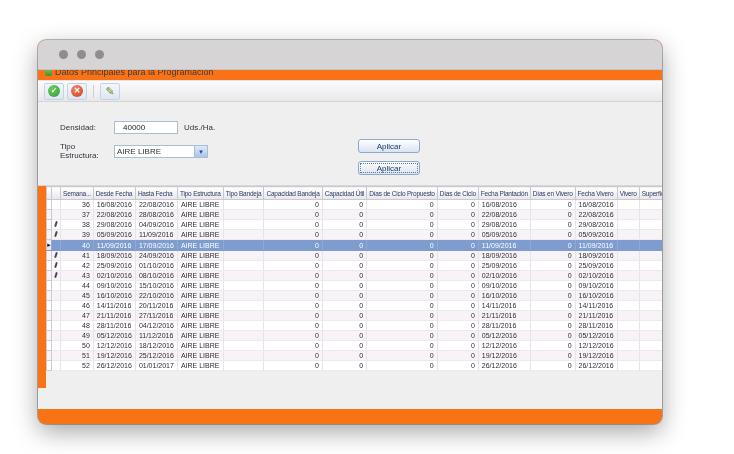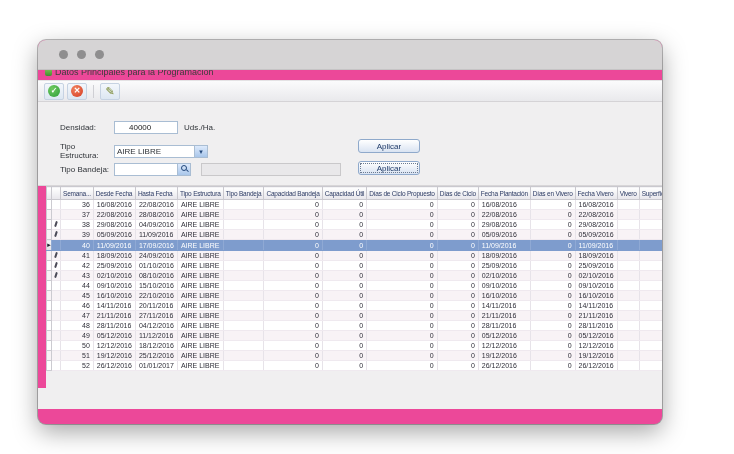--- a/index.html
+++ b/index.html
@@ -2,21 +2,21 @@
 <html><head>
 <meta charset="utf-8">
 <style>
   * { box-sizing: border-box; margin: 0; padding: 0; }
   body {
     width: 734px; height: 454px; background: #ffffff;
     font-family: "Liberation Sans", sans-serif; position: relative; overflow: hidden;
   }
   .window {
     position: absolute; left: 38px; top: 40px; width: 624px; height: 384px;
-    background: #ec4899; border-radius: 8px; overflow: hidden;
+    background: #f97316; border-radius: 8px; overflow: hidden;
     box-shadow: 0 8px 24px rgba(0,0,0,.35), 0 0 0 1px #bdbcbd;
   }
   .titlebar {
     height: 30px; background: #d6d4d5; border-bottom: 1px solid #c5c3c4;
     display: flex; align-items: center; gap: 9px; padding-left: 21px;
   }
   .dot { width: 9px; height: 9px; border-radius: 50%; background: #8f8e8f; }
 
   .form-caption { height: 11px; overflow: hidden; padding-left: 7px; border-bottom: 1px solid #e4e2e4; }
   .caption-inner { display: flex; align-items: center; gap: 3px; font-size: 9px; color: #3c3c3c; margin-top: -3px; }
@@ -36,21 +36,21 @@
   .tb-sep { width: 1px; height: 13px; background: #cfcfd4; margin: 0 3px; }
   .pencil-glyph { font-size: 11px; color: #76862e; line-height: 11px; }
 
   .fields { position: relative; height: 84px; background: #f0eff0; border-bottom: 1px solid #d8d6d8; }
   .group-head { display: flex; align-items: center; gap: 6px; padding: 3px 8px 0 8px; }
   .group-title { font-size: 8px; color: #33383f; white-space: nowrap; }
   .group-line { flex: 1; height: 1px; background: #dcdadc; margin-top: 2px; }
 
   .frow { position: absolute; display: flex; align-items: center; font-size: 8px; color: #2f3338; margin-left: 12px; }
   .flabel { width: 54px; flex: none; }
-  .tinput { height: 13px; width: 64px; border: 1px solid #a9bdd3; background: #fff; font-size: 8px; padding: 0 14px; color: #222; font-family: "Liberation Sans", sans-serif; }
+  .tinput { height: 13px; width: 64px; border: 1px solid #a9bdd3; background: #fff; font-size: 8px; padding: 0 8px; color: #222; font-family: "Liberation Sans", sans-serif; }
   .unit { margin-left: 6px; }
   .combo { display: flex; width: 94px; height: 13px; border: 1px solid #a9bdd3; background: #fff; }
   .combo-text { flex: 1; font-size: 8px; line-height: 11px; padding: 0 2px; overflow: hidden; white-space: nowrap; }
   .combo-btn { width: 13px; flex: none; background: linear-gradient(#ddeafc,#a9c6ea); border-left: 1px solid #a9bdd3; color: #24497c; font-size: 7px; line-height: 11px; text-align: center; cursor: pointer; }
   .input-wrap { display: flex; width: 77px; height: 13px; border: 1px solid #a9bdd3; background: #fff; }
   .input-wrap input { flex: 1; border: none; min-width: 0; font-size: 8px; padding: 0 2px; background: transparent; }
   .mag { position: relative; width: 8px; height: 8px; display: inline-block; }
   .mag::before { content: ""; position: absolute; left: 1px; top: 1px; width: 4px; height: 4px; border: 1px solid #24497c; border-radius: 50%; }
   .mag::after { content: ""; position: absolute; left: 5.5px; top: 6px; width: 2.5px; height: 1px; background: #24497c; transform: rotate(45deg); }
   .dis-input { width: 140px; height: 13px; background: #e9e8ea; border: 1px solid #c9c8ca; margin-left: 10px; }
@@ -133,28 +133,20 @@
       </div>
 
       <div class="frow" style="top:40px; left:10px;">
         <span class="flabel">Tipo Estructura:</span>
         <span class="combo">
           <span class="combo-text">AIRE LIBRE</span>
           <span class="combo-btn">▾</span>
         </span>
       </div>
 
-      <div class="frow" style="top:61px; left:10px;">
-        <span class="flabel">Tipo Bandeja:</span>
-        <span class="input-wrap">
-          <input value="" style="">
-          <span class="combo-btn"><span class="mag"></span></span>
-        </span>
-        <span class="dis-input"></span>
-      </div>
 
       <button class="apply-btn" style="top:37px;">Aplicar</button>
       <button class="apply-btn focused" style="top:59px;">Aplicar</button>
 
     </div>
 
     <div class="grid" id="grid">
         <table>
           <colgroup>
             <col style="width: 12px;">

